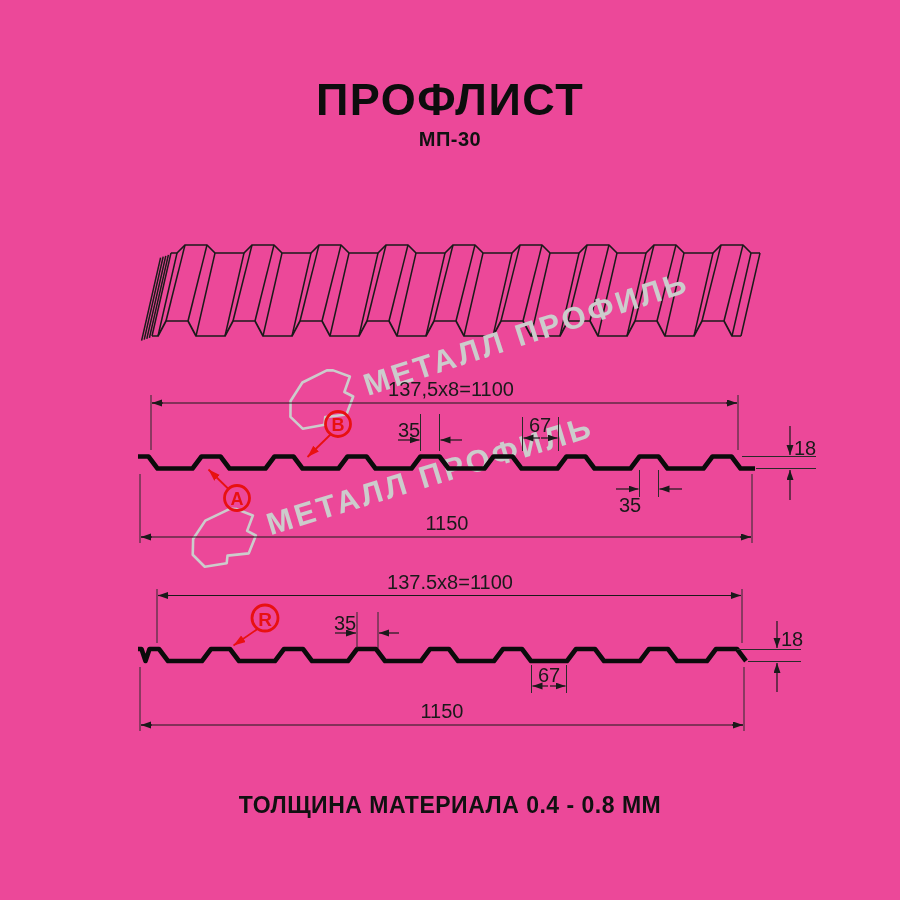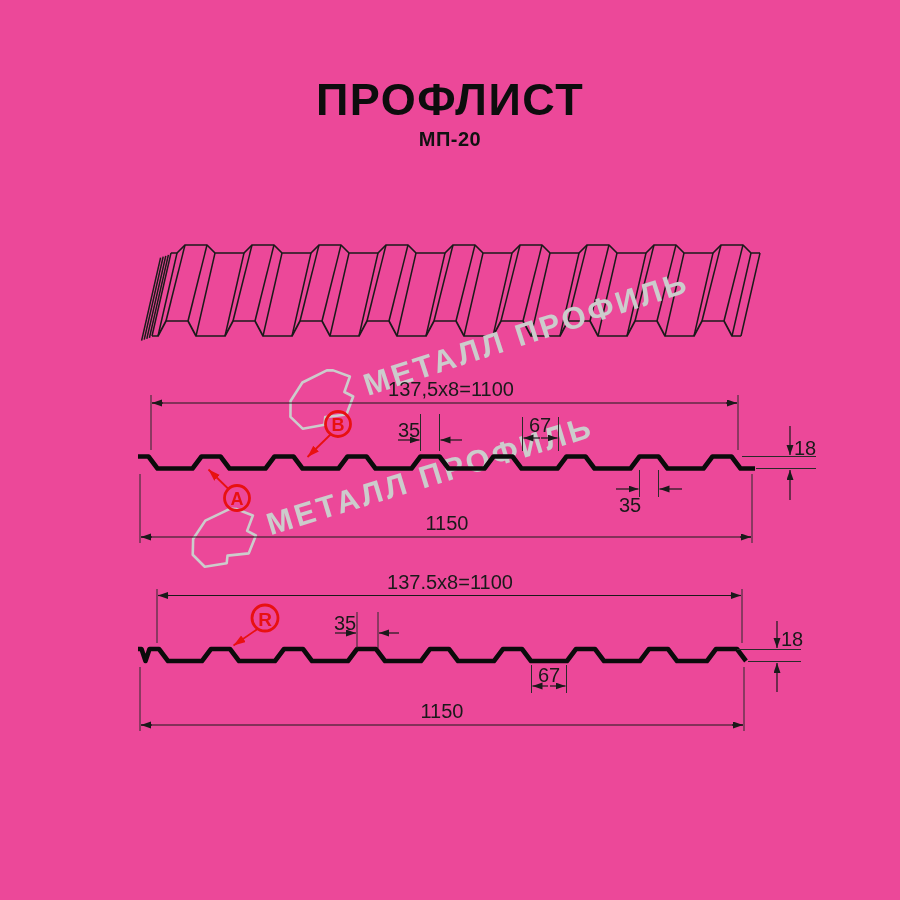--- a/index.html
+++ b/index.html
@@ -24,21 +24,21 @@
   .mk{fill:#e81111;font-weight:600;text-anchor:middle;}
   .wm{fill:none;stroke:#cccccc;stroke-width:2.6;stroke-linejoin:round;}
   .wmt{fill:#cccccc;font-weight:700;font-size:31px;letter-spacing:3px;}
 </style>
 </head>
 <body>
 
 <div class="canvas">
 
   <div class="page-title">ПРОФЛИСТ</div>
-  <div class="page-subtitle">МП-20</div>
+  <div class="page-subtitle">МП-30</div>
 
   <svg width="900" height="900" viewBox="0 0 900 900">
     <defs>
       <marker id="ab" markerUnits="userSpaceOnUse" markerWidth="12" markerHeight="8" refX="10" refY="3.5" orient="auto">
         <path d="M0,0 L10,3.5 L0,7 Z" fill="#1a1a1a"></path>
       </marker>
       <marker id="ar" markerUnits="userSpaceOnUse" markerWidth="14" markerHeight="10" refX="12" refY="4" orient="auto">
         <path d="M0,0 L12,4 L0,8 Z" fill="#e81111"></path>
       </marker>
     </defs>
@@ -217,13 +217,14 @@
       </g>
 
       <g>
         <line class="redln" x1="257.5" y1="629" x2="233.5" y2="645.5" marker-end="url(#ar)"></line>
         <circle class="red" cx="265" cy="618" r="13"></circle>
         <text class="mk" x="265" y="626" font-size="19">R</text>
       </g>
     </g>
   </svg>
 
+  <div class="page-footer">ТОЛЩИНА МАТЕРИАЛА 0.4 - 0.8 ММ</div>
 </div>
 
 </body></html>

